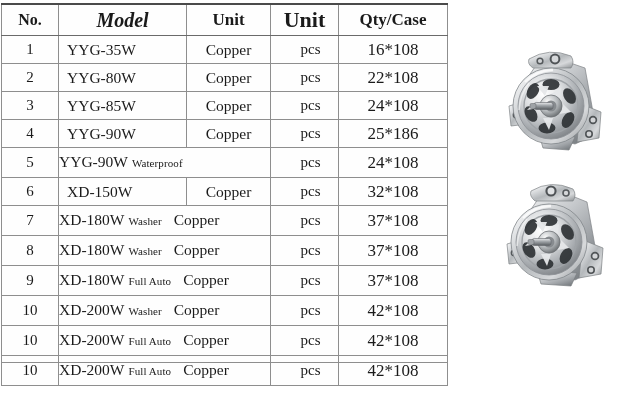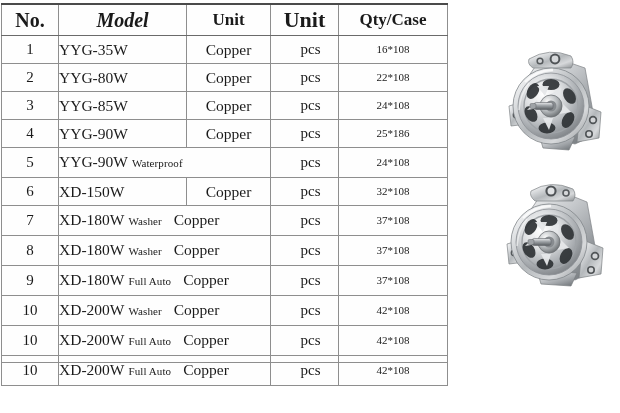--- a/index.html
+++ b/index.html
@@ -48,34 +48,35 @@
     overflow: hidden;
   }
   table.spec tr.header-row th {
     height: 30px;
     line-height: 30px;
     font-weight: bold;
     font-size: 17px;
     border-top: 2px solid #4a4a4a;
     border-bottom: 1.5px solid #6a6a6a;
   }
-  table.spec tr.header-row th.th-no    { font-size: 20px; }
+  table.spec tr.header-row th.th-no    { font-size: 16px; }
   table.spec tr.header-row th.th-model { font-size: 20px; font-style: italic; }
   table.spec tr.header-row th.th-wire  { font-size: 17px; }
   table.spec tr.header-row th.th-unit  { font-size: 22px; }
   table.spec tr.header-row th.th-qty   { font-size: 17px; }
 
   table.spec td.cell-no   { font-size: 15px; }
   table.spec td.cell-unit { font-size: 15px; padding-left: 12px; }
-  table.spec td.cell-qty  { font-size: 11px; }
+  table.spec td.cell-qty  { font-size: 17px; }
   table.spec td.cell-wire { font-size: 15.5px; }
 
   
   table.spec td.cell-model {
     text-align: left;
+    padding-left: 8px;
     font-size: 15.5px;
   }
   .model-main { font-size: 15.5px; }
   .model-suffix {
     font-size: 11px;
     margin-left: 4px;
     letter-spacing: 0.1px;
   }
   
   table.spec td.cell-modelwire {

